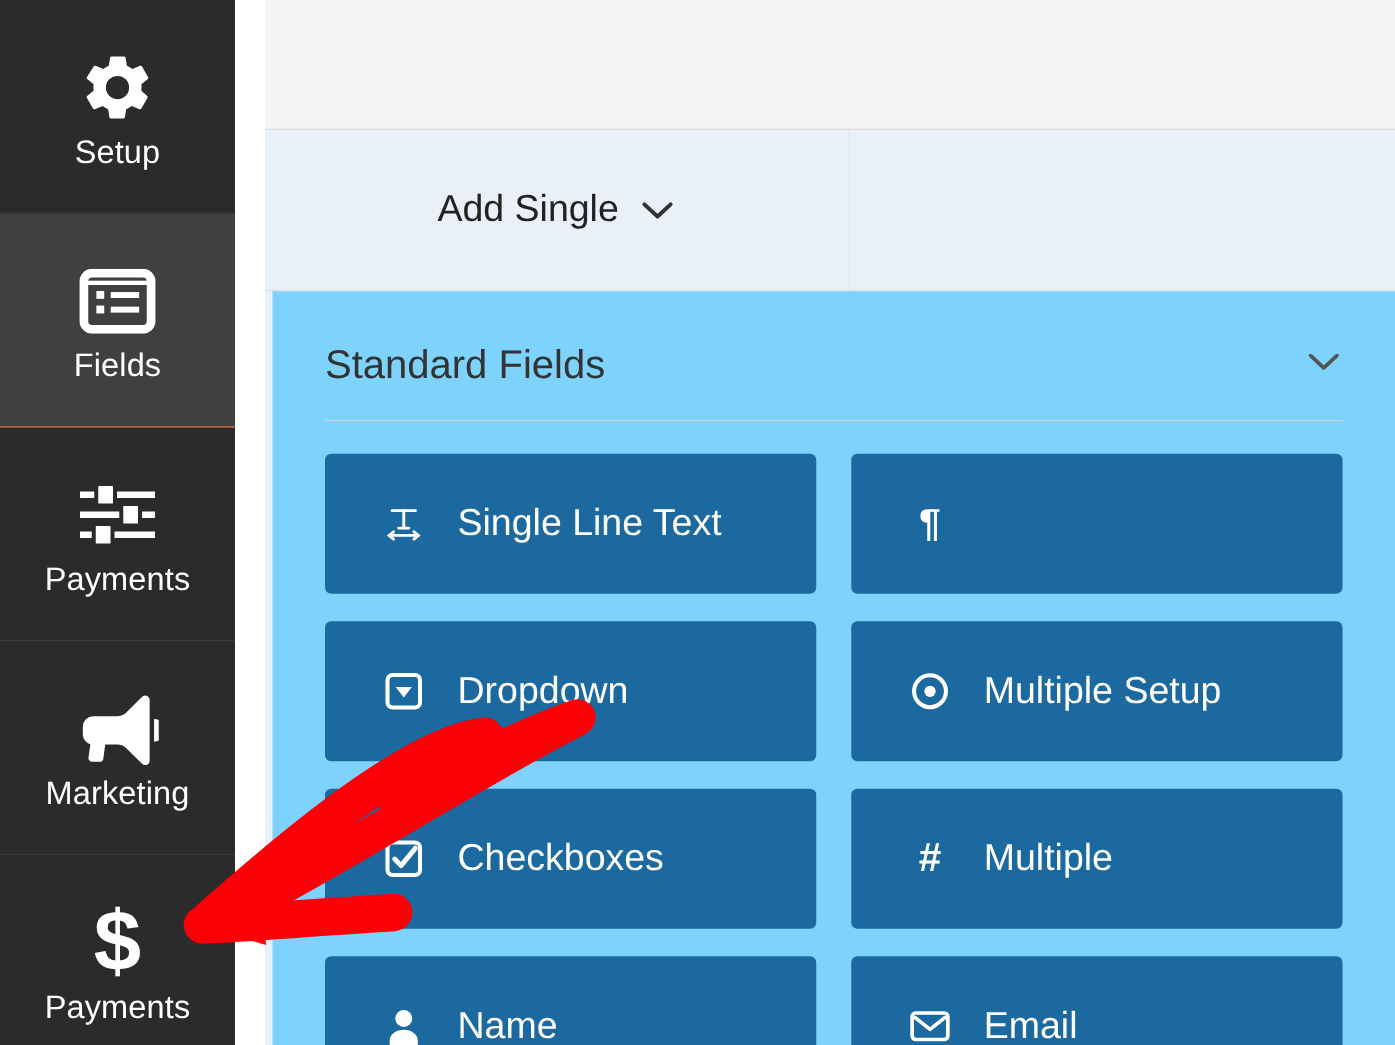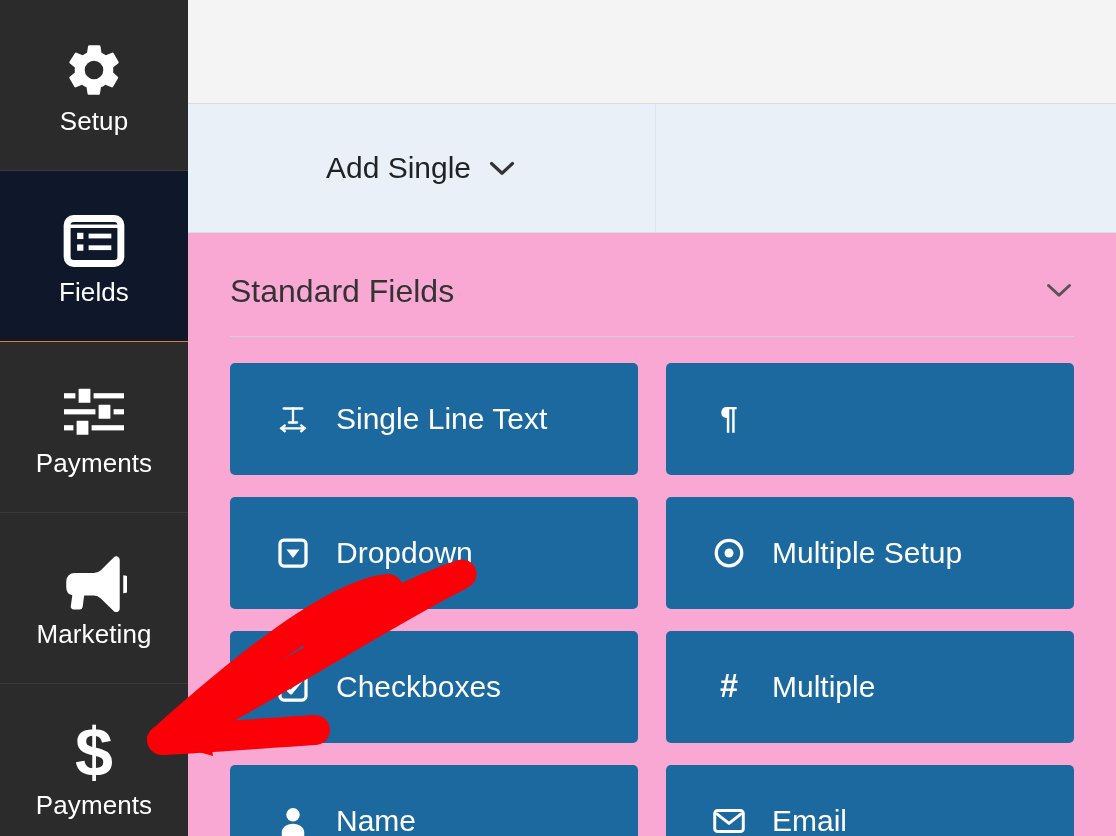--- a/index.html
+++ b/index.html
@@ -6,20 +6,21 @@
   html, body {
     width: 1116px; height: 836px;
     overflow: hidden;
     font-family: "Liberation Sans", sans-serif;
     background: #ffffff;
   }
   #app {
     position: relative;
     width: 1116px; height: 836px;
     display: flex;
+    gap: 24px;
   }
 
   
   .sidebar {
     width: 188px;
     flex: 0 0 188px;
     background: #2b2b2b;
     display: flex;
     flex-direction: column;
     position: relative;
@@ -31,21 +32,21 @@
     display: flex;
     flex-direction: column;
     align-items: center;
     justify-content: center;
     color: #ffffff;
     border-bottom: 1px solid #3a3a3a;
     cursor: pointer;
     user-select: none;
   }
   .side-item.active {
-    background: #0f172a;
+    background: #404040;
     border-bottom-color: #e27730;
   }
   .side-icon {
     height: 70px;
     display: flex;
     align-items: center;
     justify-content: center;
     margin-bottom: 2px;
   }
   .side-icon svg { display: block; }
@@ -97,24 +98,25 @@
   .tab-options {
     flex: 1 1 auto;
     background: #ffffff;
     color: #777777;
   }
   .tab .chev { display: inline-flex; align-items: center; }
 
   
   .fields-area {
     flex: 1 1 auto;
-    background: #f9a8d4;
+    background: #7dd3fc;
     padding: 0 42px;
     overflow: hidden;
     position: relative;
+    margin-left: 6px;
   }
   .section-head {
     display: flex;
     align-items: center;
     justify-content: space-between;
     padding-top: 40px;
     padding-bottom: 26px;
   }
   .section-title {
     font-size: 32px;

